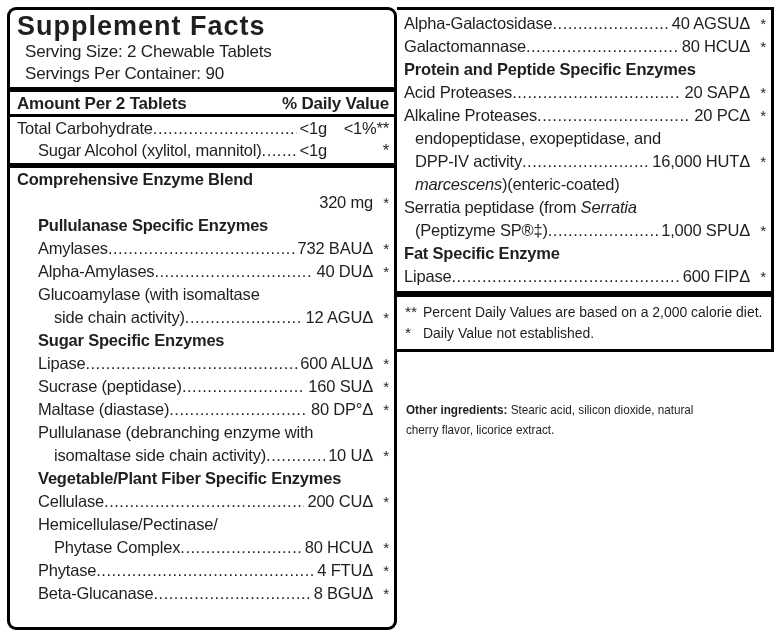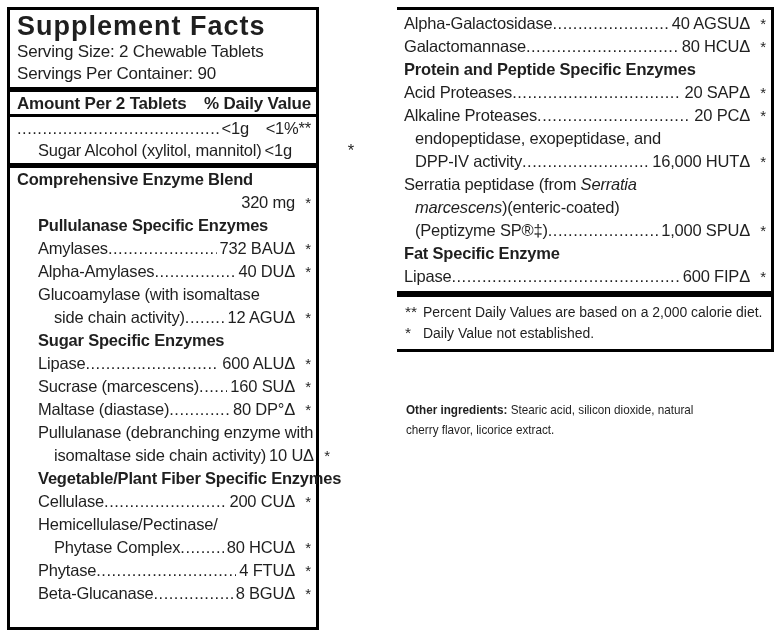--- a/index.html
+++ b/index.html
@@ -1,23 +1,23 @@
 <!DOCTYPE html>
 <html><head>
 <meta charset="utf-8">
 <style>
   html,body{margin:0;padding:0;}
   .page{position:relative;width:780px;height:638px;background:#ffffff;
         font-family:"Liberation Sans",sans-serif;color:#1f1f1f;overflow:hidden;}
   .box{position:absolute;background:#fff;border:3px solid #000;box-sizing:border-box;}
-  #leftBox{left:7px;top:7px;width:312px;height:623px;padding:2px 5px 0 7px;}
+  #leftBox{left:7px;top:7px;width:390px;height:623px;padding:2px 5px 0 7px;border-radius:9px;}
   #rightBox{left:397px;top:7px;width:377px;border-left:none;padding:2px 5px 6px 7px;}
 
   .title{font-size:27px;line-height:29px;font-weight:bold;letter-spacing:1px;white-space:nowrap;}
-  .subline{font-size:17px;line-height:22px;letter-spacing:-0.2px;white-space:nowrap;}
+  .subline{font-size:17px;line-height:22px;letter-spacing:-0.2px;white-space:nowrap;margin-left:8px;}
 
   .bar{background:#000;margin-left:-7px;margin-right:-5px;}
   .h3{height:3px;}
   .h5{height:5px;}
   .h6{height:6px;}
   .mt2{margin-top:2px;}
   .mt3{margin-top:3px;}
 
   .hdr{display:flex;justify-content:space-between;align-items:baseline;
        font-weight:bold;font-size:17px;line-height:19px;padding:2px 0 1px;letter-spacing:-0.2px;}
@@ -59,20 +59,21 @@
     <div class="subline">Serving Size: 2 Chewable Tablets</div>
     <div class="subline">Servings Per Container: 90</div>
     <div class="bar h5 mt2"></div>
     <div class="hdr">
       <span>Amount Per 2 Tablets</span>
       <span>% Daily Value</span>
     </div>
     <div class="bar h3"></div>
     <div>
         <div class="row trow ind0">
+          <span class="lbl">Total Carbohydrate</span>
           <span class="dots"></span>
           <span class="val">&lt;1g</span>
           <span class="dv">&lt;1%**</span>
         </div>
         <div class="row trow ind1">
           <span class="lbl">Sugar Alcohol (xylitol, mannitol)</span>
           <span class="dots"></span>
           <span class="val">&lt;1g</span>
           <span class="dv">*</span>
         </div>
@@ -122,21 +123,21 @@
           <span class="fill"></span>
           <span class="dv"></span>
         </div>
         <div class="row erow ind1">
           <span class="lbl">Lipase</span>
           <span class="dots"></span>
           <span class="val">600 ALUΔ</span>
           <span class="dv">*</span>
         </div>
         <div class="row erow ind1">
-          <span class="lbl">Sucrase (marcescens)</span>
+          <span class="lbl">Sucrase (peptidase)</span>
           <span class="dots"></span>
           <span class="val">160 SUΔ</span>
           <span class="dv">*</span>
         </div>
         <div class="row erow ind1">
           <span class="lbl">Maltase (diastase)</span>
           <span class="dots"></span>
           <span class="val">80 DP°Δ</span>
           <span class="dv">*</span>
         </div>
@@ -223,27 +224,27 @@
           <span class="lbl">endopeptidase, exopeptidase, and</span>
           <span class="fill"></span>
           <span class="dv"></span>
         </div>
         <div class="row erow ind1">
           <span class="lbl">DPP-IV activity</span>
           <span class="dots"></span>
           <span class="val">16,000 HUTΔ</span>
           <span class="dv">*</span>
         </div>
+        <div class="row erow ind1">
+          <span class="lbl"><i>marcescens</i>)(enteric-coated)</span>
+          <span class="fill"></span>
+          <span class="dv"></span>
+        </div>
         <div class="row erow ind0">
           <span class="lbl">Serratia peptidase (from <i>Serratia</i></span>
-          <span class="fill"></span>
-          <span class="dv"></span>
-        </div>
-        <div class="row erow ind1">
-          <span class="lbl"><i>marcescens</i>)(enteric-coated)</span>
           <span class="fill"></span>
           <span class="dv"></span>
         </div>
         <div class="row erow ind1">
           <span class="lbl">(Peptizyme SP®‡)</span>
           <span class="dots"></span>
           <span class="val">1,000 SPUΔ</span>
           <span class="dv">*</span>
         </div>
         <div class="row erow bold ind0">

